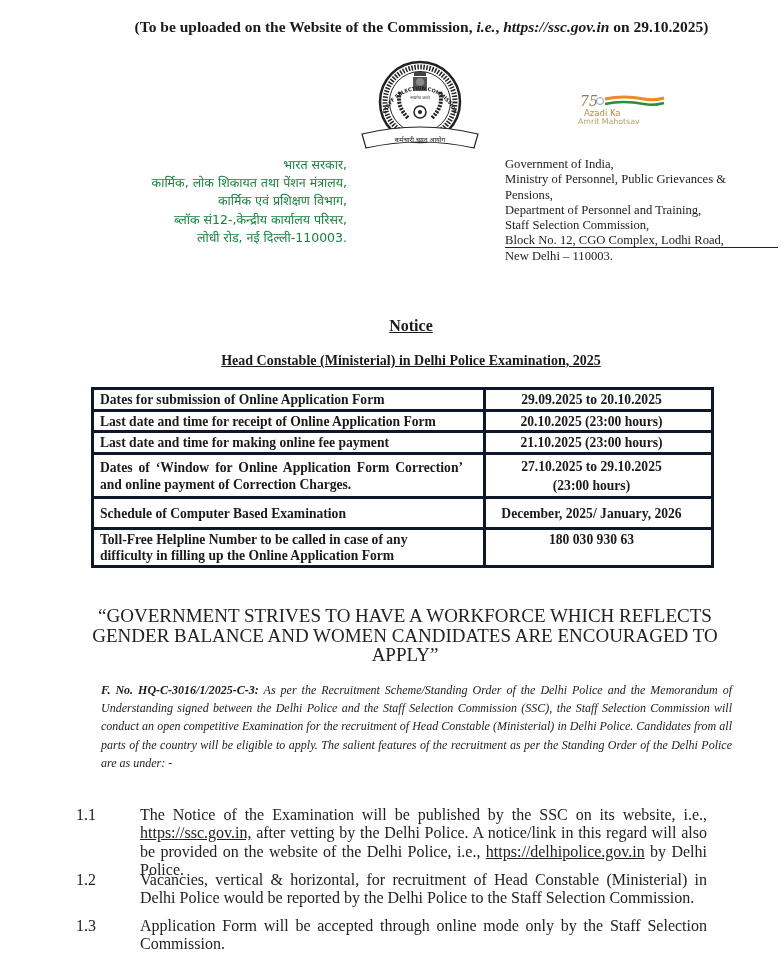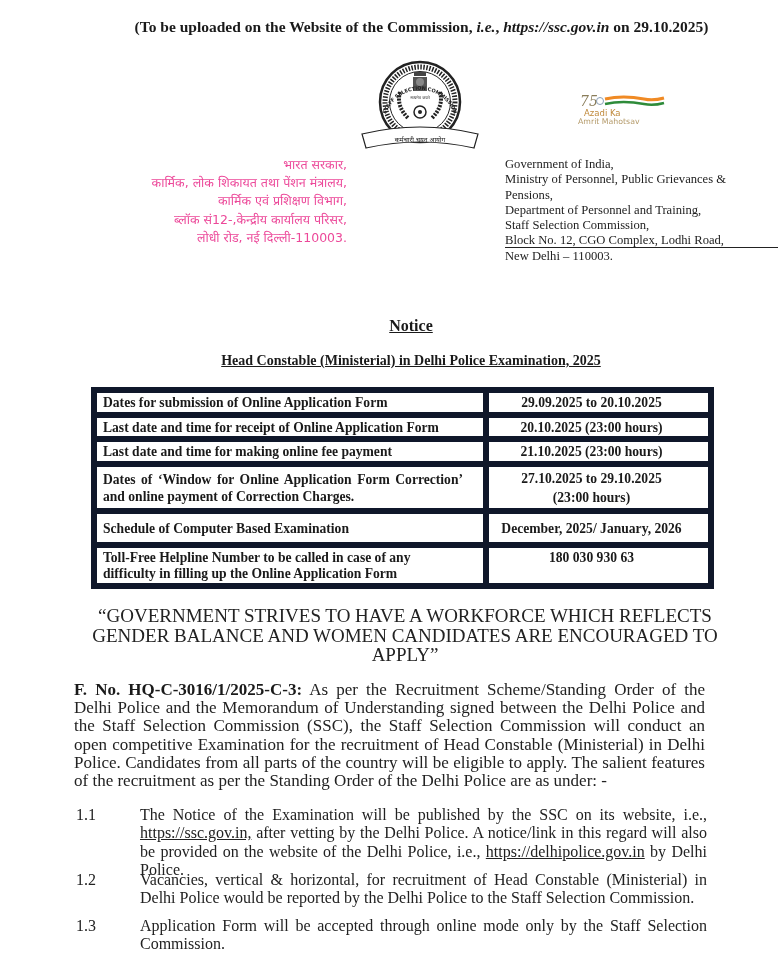--- a/index.html
+++ b/index.html
@@ -6,36 +6,36 @@
   html, body { width: 783px; height: 967px; background: #ffffff; overflow: hidden; }
   body { position: relative; font-family: "Liberation Serif", "DejaVu Serif", serif; color: #1a1a1a; }
 
   .upload-note { position: absolute; left: 60px; top: 18px; width: 723px; text-align: center; font-weight: bold; font-size: 15.5px; white-space: nowrap; }
   .upload-note .it { font-style: italic; font-family: Liberation Serif, serif; }
   .upload-note a { color: #1a1a1a; font-style: italic; text-decoration-color: #1f3fd6; }
 
   .ssc-logo { position: absolute; left: 356px; top: 58px; width: 128px; height: 96px; }
   .aka-logo { position: absolute; left: 578px; top: 93px; width: 90px; height: 34px; }
 
-  .addr-hi { position: absolute; right: 436px; top: 156px; width: 280px; text-align: right; font-family: "DejaVu Sans", sans-serif; font-size: 12.5px; line-height: 18.2px; color: #ec4899; }
+  .addr-hi { position: absolute; right: 436px; top: 156px; width: 280px; text-align: right; font-family: "DejaVu Sans", sans-serif; font-size: 12.5px; line-height: 18.2px; color: #15803d; }
   .addr-en { position: absolute; left: 505px; top: 157px; width: 272px; font-size: 12.6px; line-height: 15.3px; color: #222; }
   .addr-rule { position: absolute; left: 505px; top: 247px; width: 273px; height: 1px; background: #222; }
 
   .notice-title { position: absolute; left: 0; top: 317px; width: 822px; text-align: center; font-weight: bold; font-size: 16px; text-decoration: underline; }
   .notice-sub { position: absolute; left: 0; top: 353px; width: 822px; text-align: center; font-weight: bold; font-size: 14px; text-decoration: underline; }
 
   table.dates { position: absolute; left: 91px; top: 387px; width: 623px; border-collapse: collapse; font-weight: bold; font-size: 13.6px; line-height: 15.5px; }
-  table.dates td { border: 6px solid #0f172a; padding: 2px 20px 1px 6px; vertical-align: middle; }
+  table.dates td { border: 3px solid #0f172a; padding: 2px 20px 1px 6px; vertical-align: middle; }
   table.dates td.l { width: 392px; text-align: justify; }
   table.dates td.r { text-align: center; }
   table.dates td.top { vertical-align: top; }
 
   .gender-quote { position: absolute; left: 80px; top: 606px; width: 650px; text-align: center; font-size: 19px; line-height: 19.5px; color: #222; }
 
-  .para { position: absolute; left: 74px; top: 681px; width: 631px; text-align: justify; font-size: 17px; line-height: 18.2px; color: #222; }
+  .para { position: absolute; left: 101px; top: 681px; width: 631px; text-align: justify; font-size: 12px; line-height: 18.2px; color: #222; font-style: italic; }
   .para b { color: #1a1a1a; }
 
   .item { position: absolute; left: 76px; width: 631px; font-size: 16px; line-height: 18.3px; color: #222; }
   .item .num { position: absolute; left: 0; top: 0; width: 40px; }
   .item .txt { margin-left: 64px; text-align: justify; }
   .item a { color: #222; text-decoration: underline; }
 </style>
 </head>
 <body>
 

